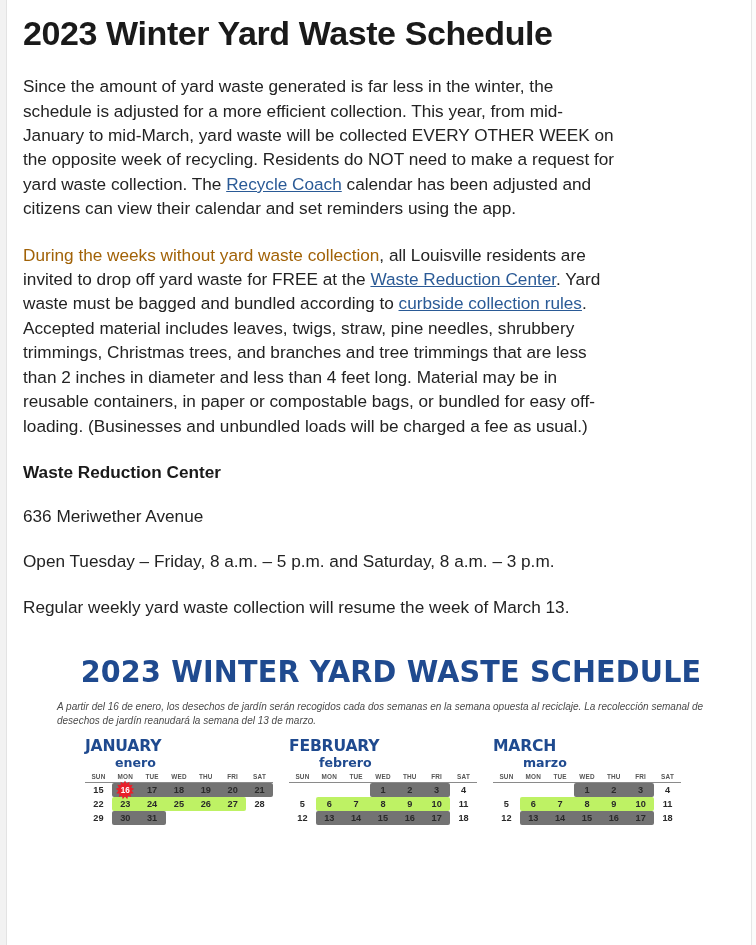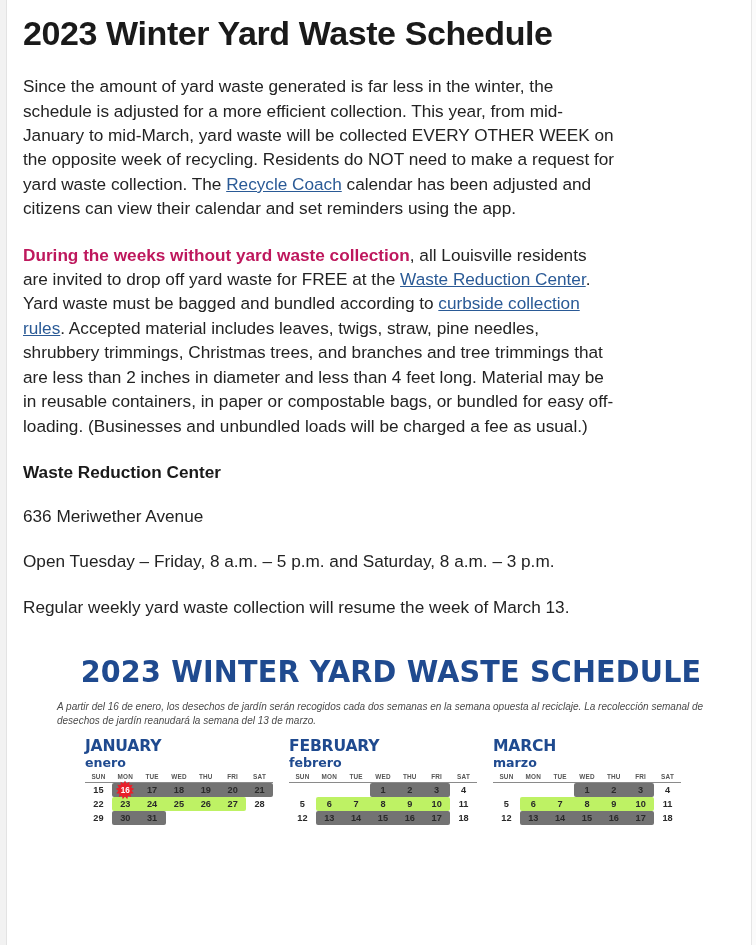--- a/index.html
+++ b/index.html
@@ -48,21 +48,21 @@
     line-height: 1.42;
     margin: 22px 0 0 0;
     color: #232323;
     max-width: 712px;
   }
   p.body-text.tight { margin-top: 21px; }
   a.inline-link {
     color: #2a5a96;
     text-decoration: underline;
   }
-  strong.lead { font-weight: bold; color: #be185d; }
+  strong.lead { font-weight: normal; color: #a16207; }
   h2.sub-head {
     font-size: 17.2px;
     font-weight: bold;
     margin: 24px 0 0 0;
     color: #1a1a1a;
   }
 
   
   .flyer {
     margin: 28px 0 0 0;
@@ -139,20 +139,21 @@
     letter-spacing: -0.2px;
     line-height: 1.04;
   }
   .month-name-es {
     color: #1f4a8f;
     font-size: 12.6px;
     font-weight: bold;
     font-family: "DejaVu Sans", sans-serif;
     margin-top: 2px;
     line-height: 1.05;
+    margin-left: 30px;
   }
   table.cal {
     border-collapse: collapse;
     margin-top: 4px;
     width: 188px;
     table-layout: fixed;
   }
   table.cal th {
     font-size: 6.4px;
     font-weight: bold;

